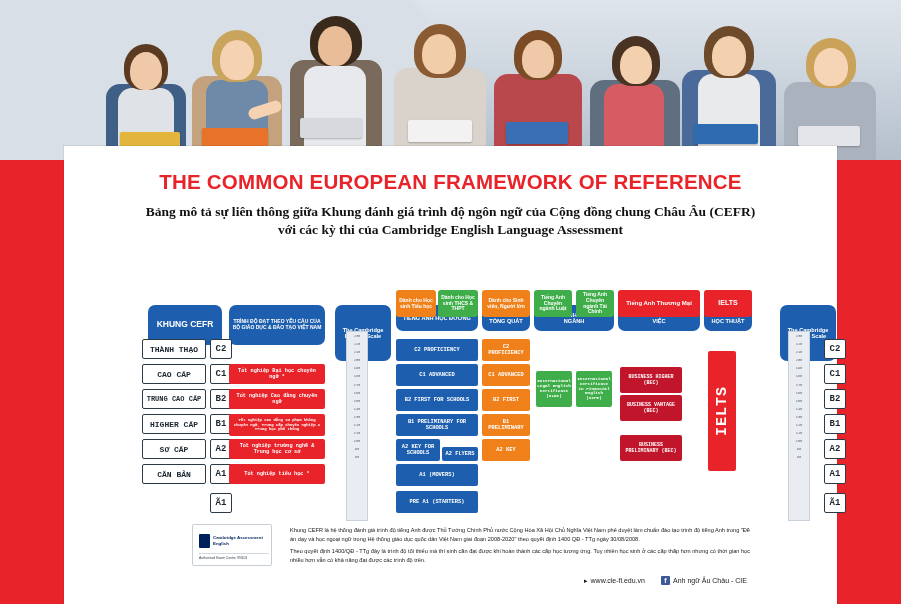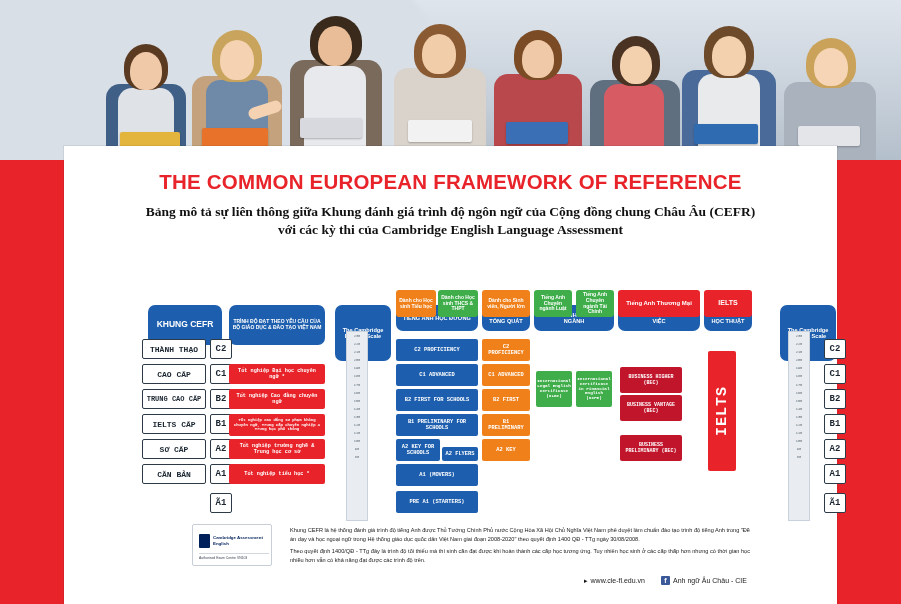--- a/index.html
+++ b/index.html
@@ -294,21 +294,21 @@
     </div>
     <div class="lvl-row" style="left:-6px;top:33px;">
       <div class="lvl-name">CAO CẤP</div>
       <div class="lvl-code">C1</div>
     </div>
     <div class="lvl-row" style="left:-6px;top:58px;">
       <div class="lvl-name" style="font-size:7px;">TRUNG CAO CẤP</div>
       <div class="lvl-code">B2</div>
     </div>
     <div class="lvl-row" style="left:-6px;top:83px;">
-      <div class="lvl-name">IELTS CẤP</div>
+      <div class="lvl-name">HIGHER CẤP</div>
       <div class="lvl-code">B1</div>
     </div>
     <div class="lvl-row" style="left:-6px;top:108px;">
       <div class="lvl-name">SƠ CẤP</div>
       <div class="lvl-code">A2</div>
     </div>
     <div class="lvl-row" style="left:-6px;top:133px;">
       <div class="lvl-name">CĂN BẢN</div>
       <div class="lvl-code">A1</div>
     </div>

